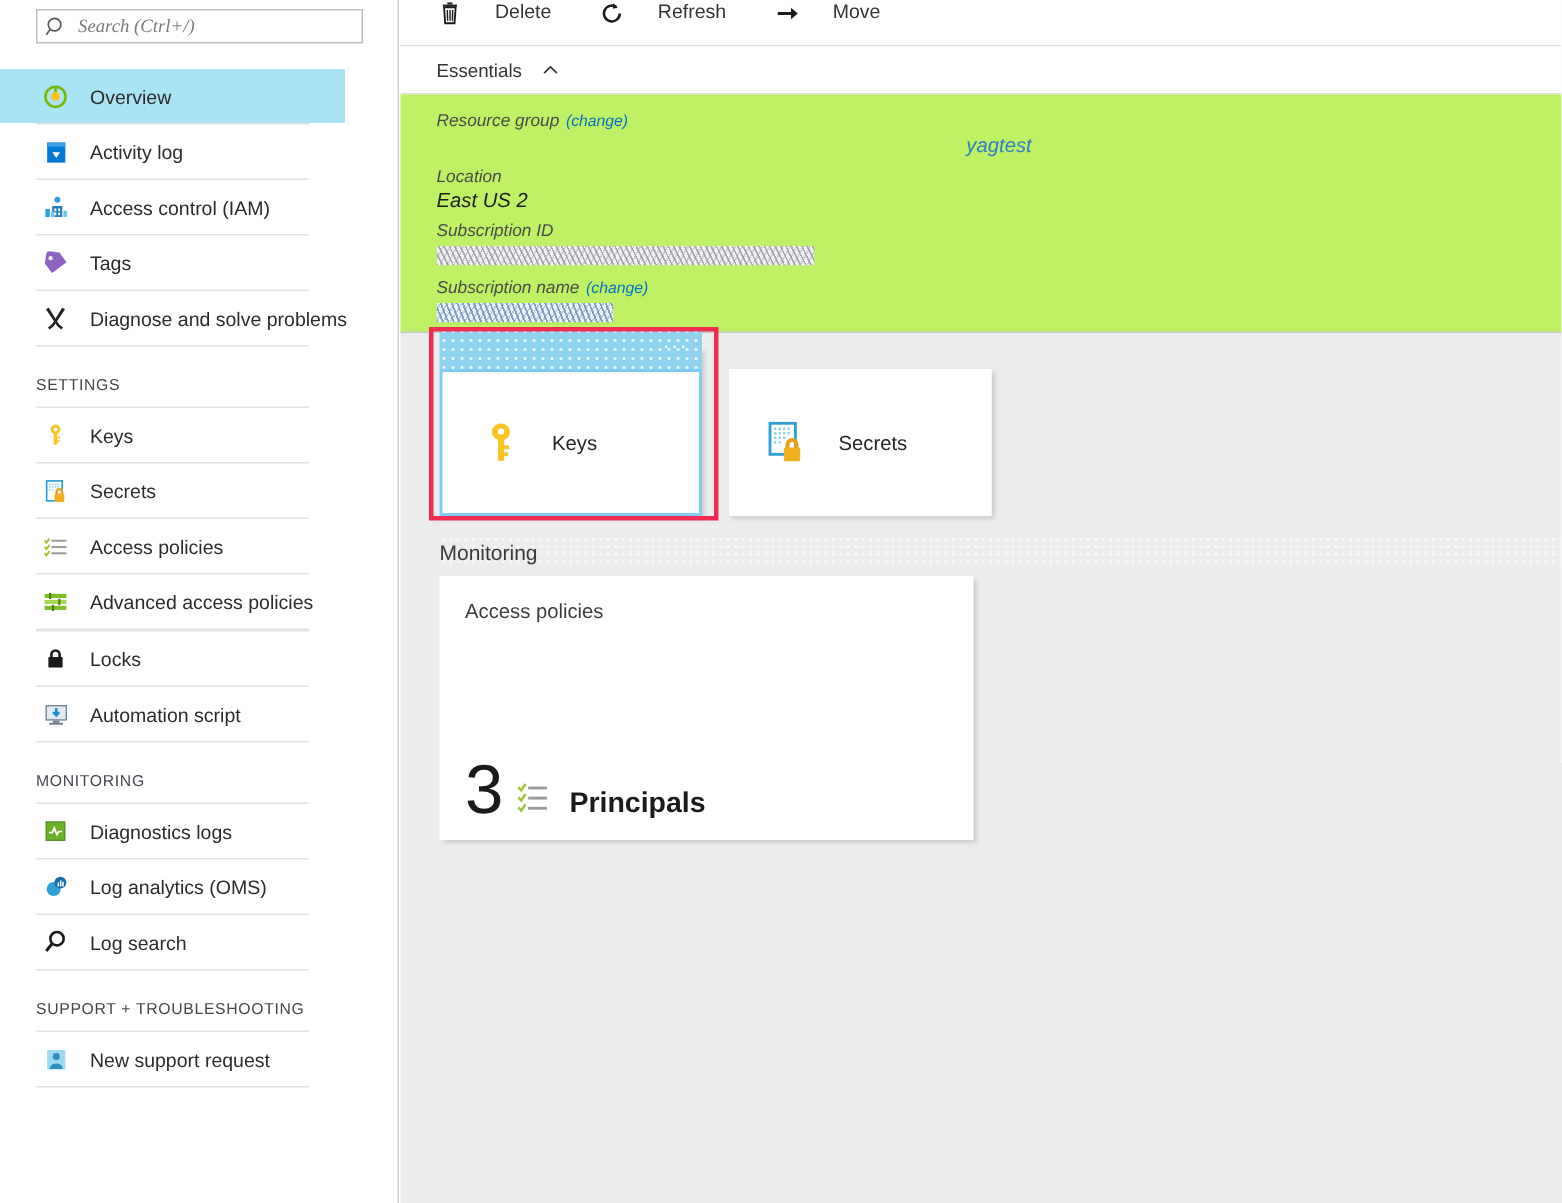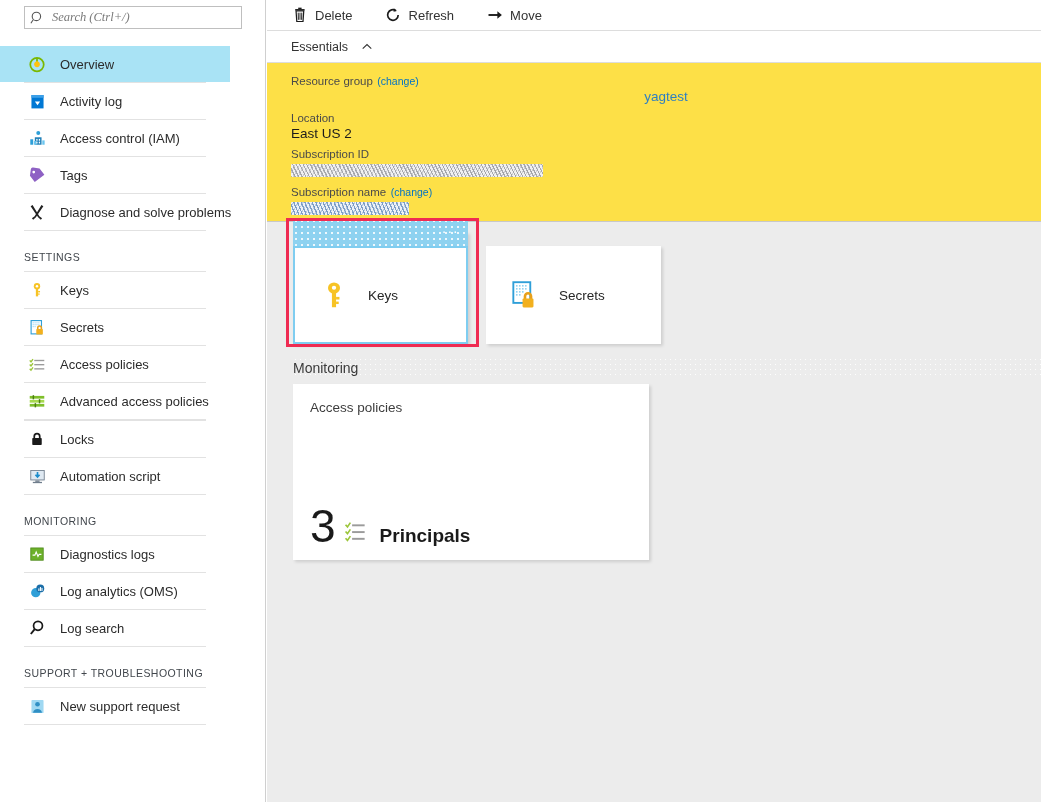--- a/index.html
+++ b/index.html
@@ -57,36 +57,36 @@
 
   
   #main { position: absolute; left: 267px; top: 0; width: 774px; height: 802px; background:#fff; }
 
   .toolbar {
     height: 31px; border-bottom: 1px solid #ddd;
     display: flex; align-items: center; padding-left: 24px; gap: 0px;
     background: #fff;
   }
   .tb-btn {
-    display: flex; align-items: center; gap: 7px;
+    display: flex; gap: 22px;
     height: 30px; padding: 0 14px 0 0; margin-right: 18px;
     cursor: pointer;
   }
   .tb-btn .tb-ico { width: 17px; height: 17px; display:flex; align-items:center; justify-content:center; }
   .tb-btn .tb-lbl { font-size: 13px; color: #333; white-space: nowrap; }
 
   .essentials-bar {
     height: 32px; border-bottom: 1px solid #ddd;
     display: flex; align-items: center; padding-left: 24px;
     background: #fff; cursor: pointer; text-align: center;
   }
   .essentials-bar .e-lbl { font-size: 12.5px; color: #333; }
   .essentials-bar .chev { margin-left: 13px; display:flex; align-items:center; }
 
-  .essentials-body { background: #fde047; padding: 9px 0 10px 24px; border-bottom: 1px solid #c8c8c8; height: 159px; }
+  .essentials-body { background: #bef264; padding: 9px 0 10px 24px; border-bottom: 1px solid #c8c8c8; height: 159px; font-style: italic; }
   .e-row { line-height: 1.0; }
   .e-key { font-size: 11.5px; color: #4a4a4a; }
   .e-chg { font-size: 10.5px; color: #0072c6; cursor: pointer; }
   .e-val { font-size: 13.5px; color: #1b1b1b; display:block; margin: 2px 0 5px 0; }
   .e-val.link { color: #2f7fc1; cursor: pointer; text-align: center; }
   .redact { display:block; height: 13px; margin: 3px 0 6px 0; border-radius:1px; }
   .redact.r1 { width: 118px;
     background:
       repeating-linear-gradient(68deg, rgba(108,145,190,.85) 0 1.2px, rgba(255,255,255,0) 1.2px 3.4px),
       repeating-linear-gradient(-58deg, rgba(140,170,205,.55) 0 1px, rgba(255,255,255,0) 1px 4px),

